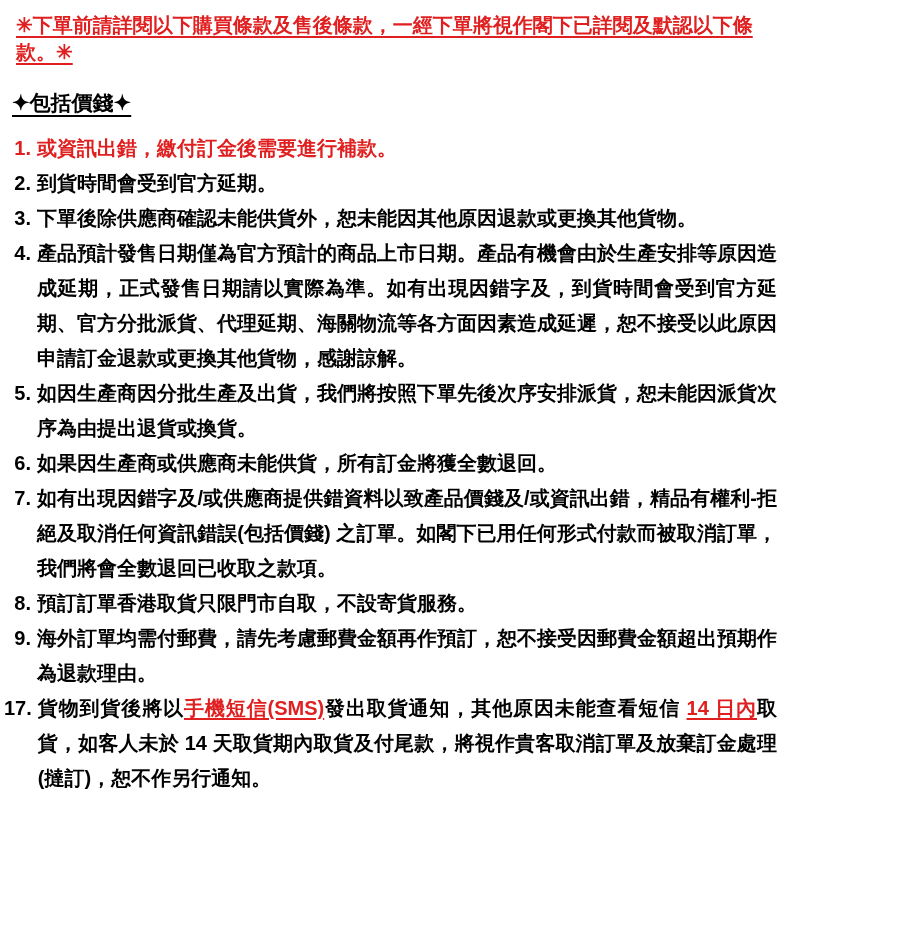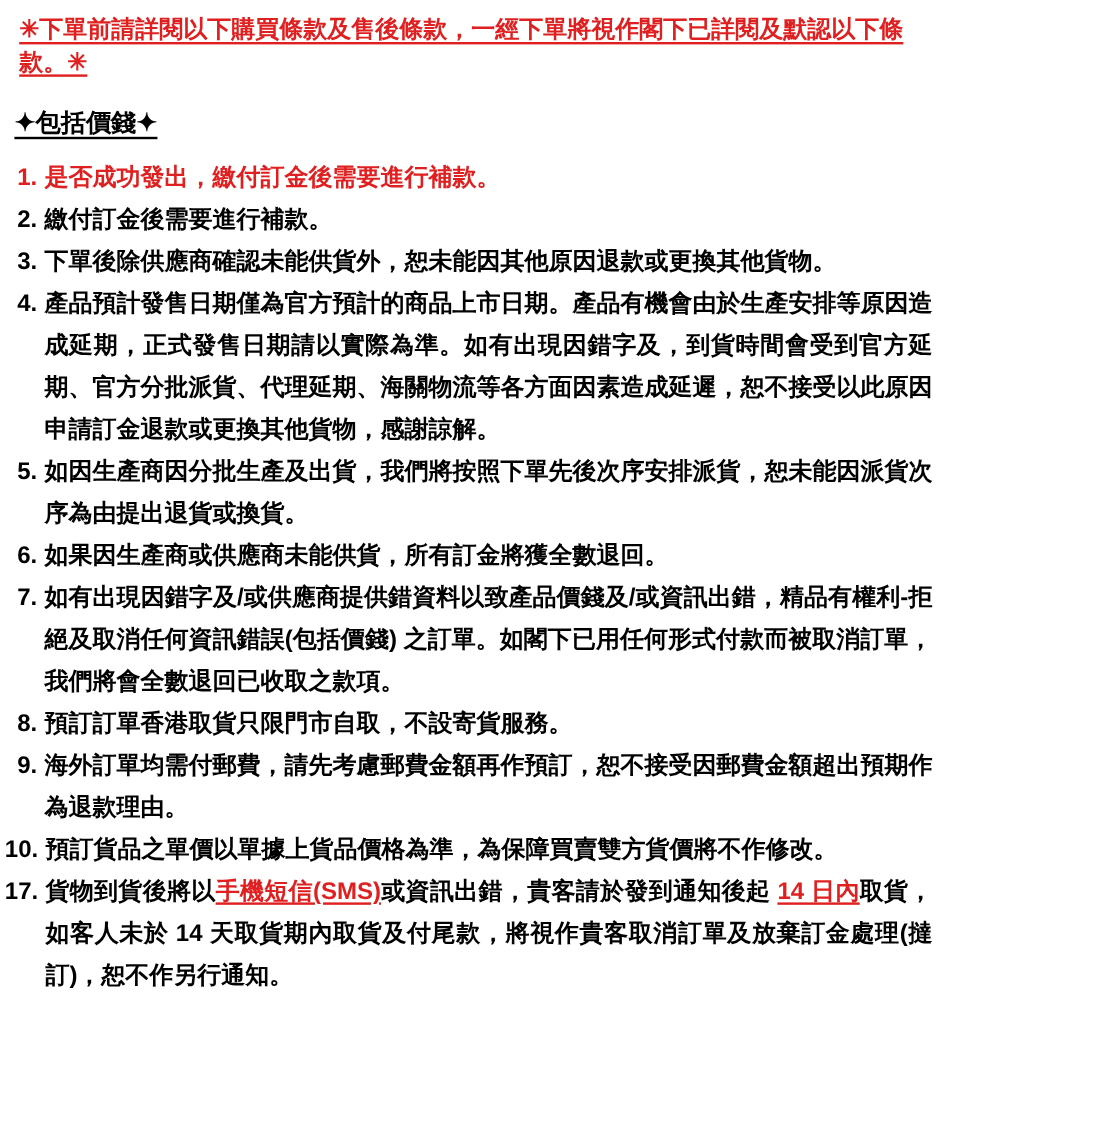--- a/index.html
+++ b/index.html
@@ -85,25 +85,25 @@
 
   <div class="notice">✳下單前請詳閱以下購買條款及售後條款，一經下單將視作閣下已詳閱及默認以下條款。✳</div>
 
   <div class="section-title-row">
     <span class="section-title">✦包括價錢✦</span>
   </div>
 
   <ol class="terms">
       <li class="term red">
       <span class="term-num">1.</span>
-      <span class="term-body"><span>是否成功發出，繳付訂金後需要進行補款。</span></span>
+      <span class="term-body"><span>或資訊出錯，繳付訂金後需要進行補款。</span></span>
     </li>
       <li class="term">
       <span class="term-num">2.</span>
-      <span class="term-body"><span>繳付訂金後需要進行補款。</span></span>
+      <span class="term-body"><span>到貨時間會受到官方延期。</span></span>
     </li>
       <li class="term">
       <span class="term-num">3.</span>
       <span class="term-body"><span>下單後除供應商確認未能供貨外，恕未能因其他原因退款或更換其他貨物。</span></span>
     </li>
       <li class="term">
       <span class="term-num">4.</span>
       <span class="term-body"><span>產品預計發售日期僅為官方預計的商品上市日期。產品有機會由於生產安排等原因造成延期，正式發售日期請以實際為準。如有出現因錯字及，到貨時間會受到官方延期、官方分批派貨、代理延期、海關物流等各方面因素造成延遲，恕不接受以此原因申請訂金退款或更換其他貨物，感謝諒解。</span></span>
     </li>
       <li class="term">
@@ -120,22 +120,18 @@
     </li>
       <li class="term">
       <span class="term-num">8.</span>
       <span class="term-body"><span>預訂訂單香港取貨只限門市自取，不設寄貨服務。</span></span>
     </li>
       <li class="term">
       <span class="term-num">9.</span>
       <span class="term-body"><span>海外訂單均需付郵費，請先考慮郵費金額再作預訂，恕不接受因郵費金額超出預期作為退款理由。</span></span>
     </li>
       <li class="term">
-      <span class="term-num">10.</span>
-      <span class="term-body"><span>預訂貨品之單價以單據上貨品價格為準，為保障買賣雙方貨價將不作修改。</span></span>
-    </li>
-      <li class="term">
       <span class="term-num">17.</span>
-      <span class="term-body"><span>貨物到貨後將以</span><span class="red-underline">手機短信(SMS)</span><span>或資訊出錯，貴客請於發到通知後起 </span><span class="red-underline">14 日內</span><span>取貨，如客人未於 14 天取貨期內取貨及付尾款，將視作貴客取消訂單及放棄訂金處理(撻訂)，恕不作另行通知。</span></span>
+      <span class="term-body"><span>貨物到貨後將以</span><span class="red-underline">手機短信(SMS)</span><span>發出取貨通知，其他原因未能查看短信 </span><span class="red-underline">14 日內</span><span>取貨，如客人未於 14 天取貨期內取貨及付尾款，將視作貴客取消訂單及放棄訂金處理(撻訂)，恕不作另行通知。</span></span>
     </li>
     </ol>
 
 </div>
 
 </body></html>

